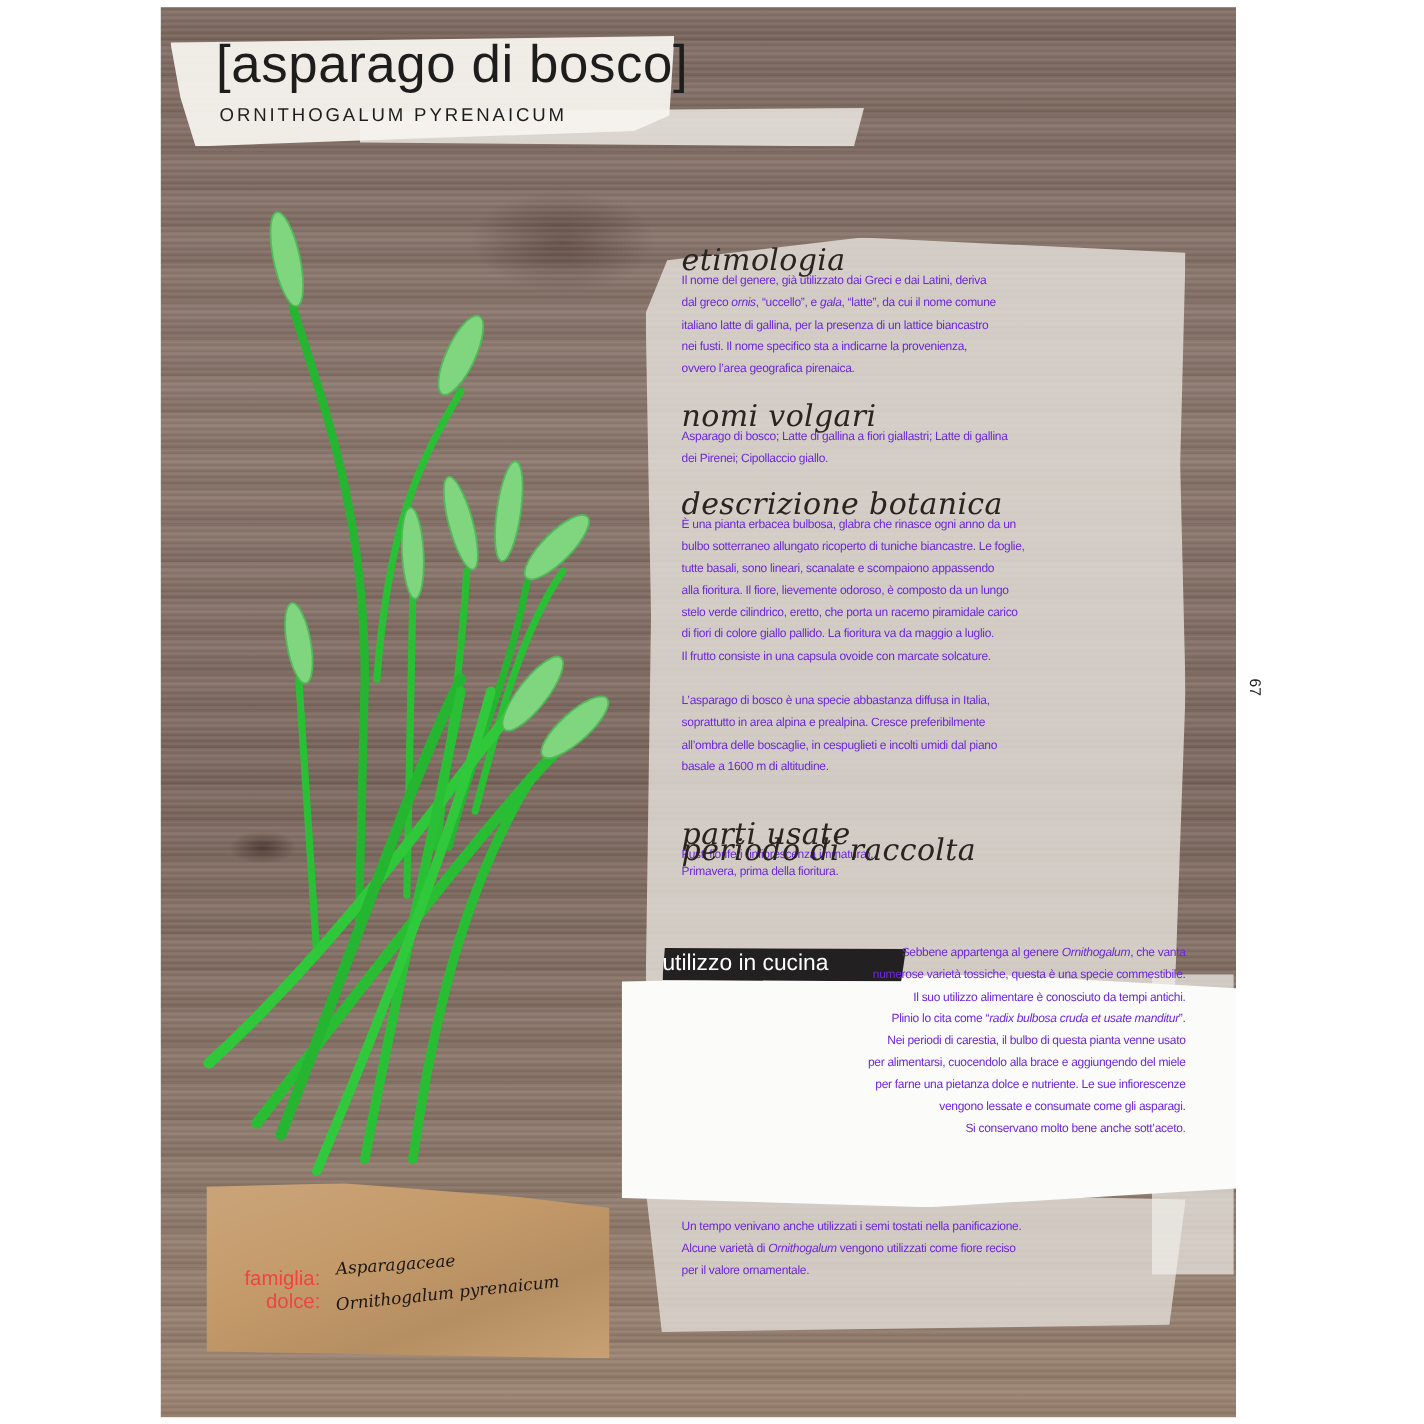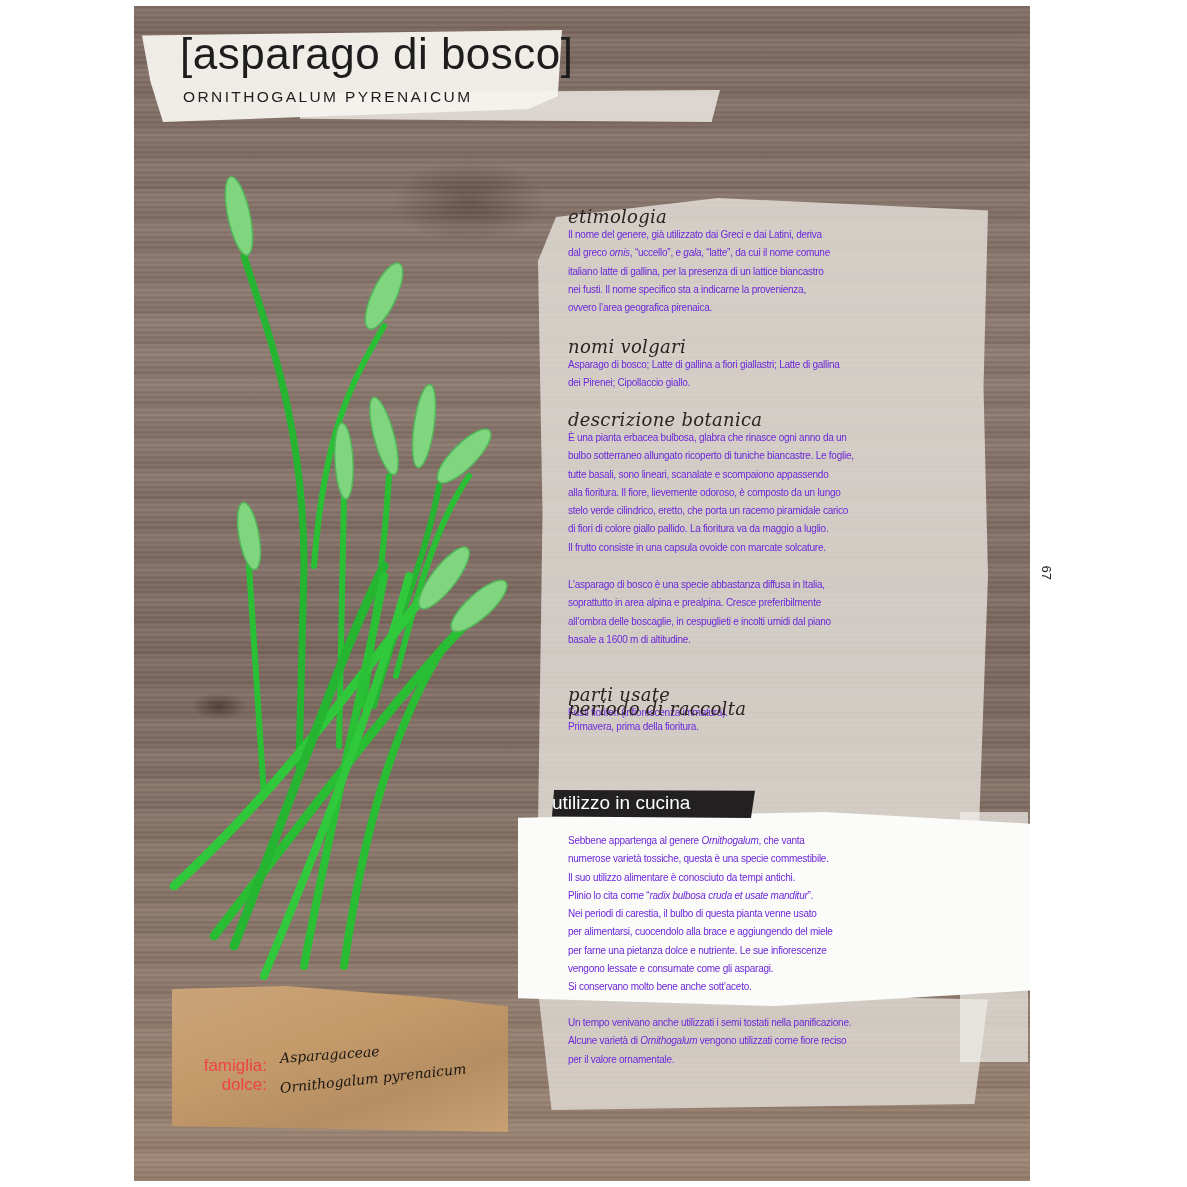--- a/index.html
+++ b/index.html
@@ -58,21 +58,21 @@
     position: absolute; left: 960px; top: 812px; width: 68px; height: 250px;
     background: rgba(240,238,234,0.7);
   }
 
   .text-col {
     position: absolute; left: 568px; width: 420px;
     font-family: "Liberation Sans", sans-serif;
   }
   .section-heading {
     font-family: "DejaVu Serif", serif; font-style: italic;
-    font-size: 18px; color: #2a2320; line-height: 18px; margin: 0;
+    font-size: 25px; color: #2a2320; line-height: 18px; margin: 0;
     letter-spacing: 0.3px;
   }
   .section-body {
     font-family: "Liberation Sans", sans-serif; font-stretch: condensed;
     font-size: 10px; line-height: 18.3px; color: #6d28d9; margin: 0;
     letter-spacing: -0.25px; white-space: pre-line;
   }
   .section-body i { font-style: italic; }
 
   .cucina-banner {
@@ -190,21 +190,21 @@
   <p class="section-heading">parti usate</p>
   <p class="section-body">Fusti fioriferi (infiorescenza immatura).</p>
 </div>
 <div class="text-col" style="top:700px;">
   <p class="section-heading">periodo di raccolta</p>
   <p class="section-body">Primavera, prima della fioritura.</p>
 </div>
 
 <div class="cucina-banner"></div>
 <h3 class="cucina-title">utilizzo in cucina</h3>
-<div class="text-col" style="top:832px;">
+<div class="text-col" style="top:786px;text-align:right;">
   <p class="section-body">Sebbene appartenga al genere <i>Ornithogalum</i>, che vanta
 numerose varietà tossiche, questa è una specie commestibile.
 Il suo utilizzo alimentare è conosciuto da tempi antichi.
 Plinio lo cita come “<i>radix bulbosa cruda et usate manditur</i>”.
 Nei periodi di carestia, il bulbo di questa pianta venne usato
 per alimentarsi, cuocendolo alla brace e aggiungendo del miele
 per farne una pietanza dolce e nutriente. Le sue infiorescenze
 vengono lessate e consumate come gli asparagi.
 Si conservano molto bene anche sott’aceto.</p>
 </div>

